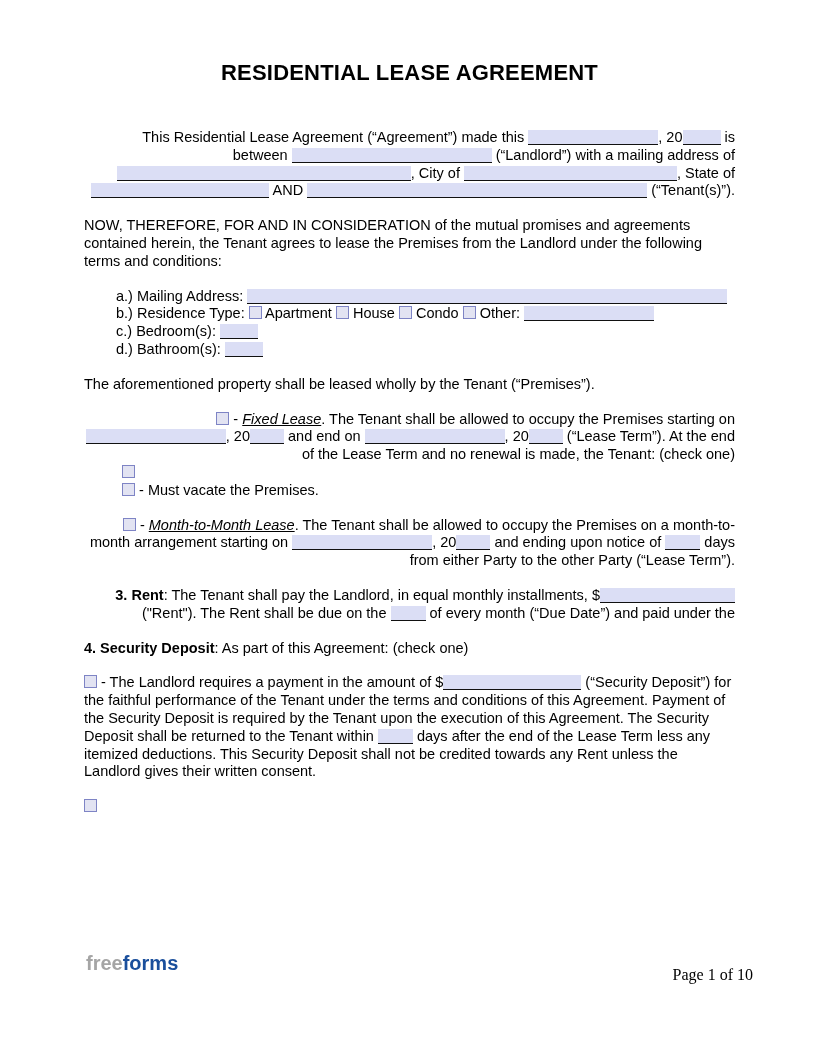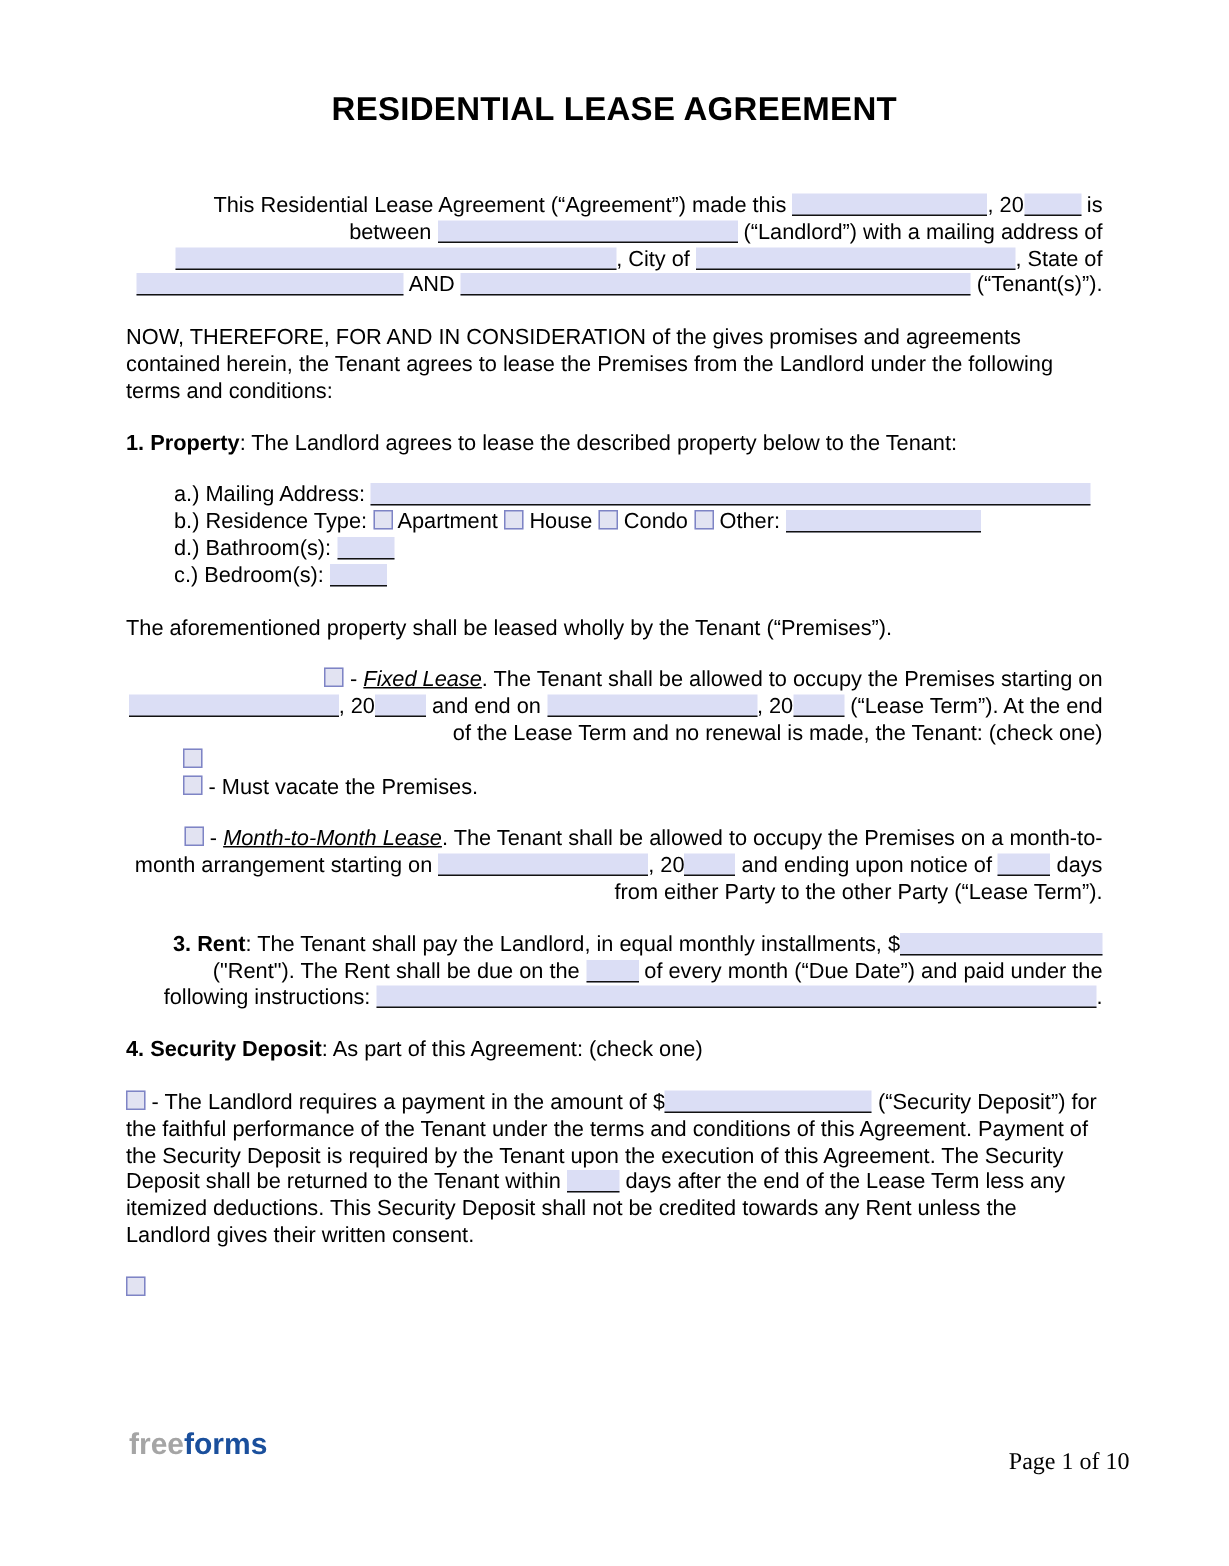--- a/index.html
+++ b/index.html
@@ -50,43 +50,41 @@
 
 <div class="page">
   <h1 class="title">RESIDENTIAL LEASE AGREEMENT</h1>
   <div class="content">
       <div class="block">
         <span class="ln"><span>This Residential Lease Agreement (“Agreement”) made this </span><span class="blank" style="width: 130px;"></span><span>, 20</span><span class="blank" style="width: 38px;"></span><span> is</span></span>
         <span class="ln"><span>between </span><span class="blank" style="width: 200px;"></span><span> (“Landlord”) with a mailing address of</span></span>
         <span class="ln"><span class="blank" style="width: 294px;"></span><span>, City of </span><span class="blank" style="width: 213px;"></span><span>, State of</span></span>
         <span class="ln"><span class="blank" style="width: 178px;"></span><span> AND </span><span class="blank" style="width: 340px;"></span><span> (“Tenant(s)”).</span></span>
       </div>
-      <div class="block"><span>NOW, THEREFORE, FOR AND IN CONSIDERATION of the gives promises and agreements contained herein, the Tenant agrees to lease the Premises from the Landlord under the following terms and conditions:</span></div>
-      <div class="block"><span class="b">1. Property</span><span>: The Landlord agrees to lease the described property below to the Tenant:</span></div>
+      <div class="block"><span>NOW, THEREFORE, FOR AND IN CONSIDERATION of the mutual promises and agreements contained herein, the Tenant agrees to lease the Premises from the Landlord under the following terms and conditions:</span></div>
       <div class="block" style="padding-left: 32px;"><span>a.) Mailing Address: </span><span class="blank" style="width: 480px;"></span></div>
       <div class="block tight" style="padding-left: 32px;"><span>b.) Residence Type: </span><span class="cb"></span><span> Apartment </span><span class="cb"></span><span> House </span><span class="cb"></span><span> Condo </span><span class="cb"></span><span> Other: </span><span class="blank" style="width: 130px;"></span></div>
+      <div class="block tight" style="padding-left: 32px;"><span>c.) Bedroom(s): </span><span class="blank" style="width: 38px;"></span></div>
       <div class="block tight" style="padding-left: 32px;"><span>d.) Bathroom(s): </span><span class="blank" style="width: 38px;"></span></div>
-      <div class="block tight" style="padding-left: 32px;"><span>c.) Bedroom(s): </span><span class="blank" style="width: 38px;"></span></div>
       <div class="block"><span>The aforementioned property shall be leased wholly by the Tenant (“Premises”).</span></div>
       <div class="block">
         <span class="ln"><span class="cb"></span><span> - </span><span class="iu">Fixed Lease</span><span>. The Tenant shall be allowed to occupy the Premises starting on</span></span>
         <span class="ln"><span class="blank" style="width: 140px;"></span><span>, 20</span><span class="blank" style="width: 34px;"></span><span> and end on </span><span class="blank" style="width: 140px;"></span><span>, 20</span><span class="blank" style="width: 34px;"></span><span> (“Lease Term”). At the end</span></span>
         <span class="ln"><span>of the Lease Term and no renewal is made, the Tenant: (check one)</span></span>
       </div>
       <div class="block tight" style="padding-left: 38px;"><span class="cb"></span></div>
       <div class="block tight" style="padding-left: 38px;"><span class="cb"></span><span> - Must vacate the Premises.</span></div>
       <div class="block">
         <span class="ln"><span class="cb"></span><span> - </span><span class="iu">Month-to-Month Lease</span><span>. The Tenant shall be allowed to occupy the Premises on a month-to-</span></span>
         <span class="ln"><span>month arrangement starting on </span><span class="blank" style="width: 140px;"></span><span>, 20</span><span class="blank" style="width: 34px;"></span><span> and ending upon notice of </span><span class="blank" style="width: 35px;"></span><span> days</span></span>
         <span class="ln"><span>from either Party to the other Party (“Lease Term”).</span></span>
       </div>
       <div class="block">
         <span class="ln"><span class="b">3. Rent</span><span>: The Tenant shall pay the Landlord, in equal monthly installments, $</span><span class="blank" style="width: 135px;"></span></span>
         <span class="ln"><span>("Rent"). The Rent shall be due on the </span><span class="blank" style="width: 35px;"></span><span> of every month (“Due Date”) and paid under the</span></span>
-        <span class="ln"><span>following instructions: </span><span class="blank" style="width: 480px;"></span><span>.</span></span>
       </div>
       <div class="block"><span class="b">4. Security Deposit</span><span>: As part of this Agreement: (check one)</span></div>
       <div class="block"><span class="cb"></span><span> - The Landlord requires a payment in the amount of $</span><span class="blank" style="width: 138px;"></span><span> (“Security Deposit”) for the faithful performance of the Tenant under the terms and conditions of this Agreement. Payment of the Security Deposit is required by the Tenant upon the execution of this Agreement. The Security Deposit shall be returned to the Tenant within </span><span class="blank" style="width: 35px;"></span><span> days after the end of the Lease Term less any itemized deductions. This Security Deposit shall not be credited towards any Rent unless the Landlord gives their written consent.</span></div>
       <div class="block"><span class="cb"></span></div>
     </div>
   <div class="footer-logo"><span class="free">free</span><span class="forms">forms</span></div>
   <div class="page-num">Page 1 of 10</div>
 </div>
 
 </body></html>

